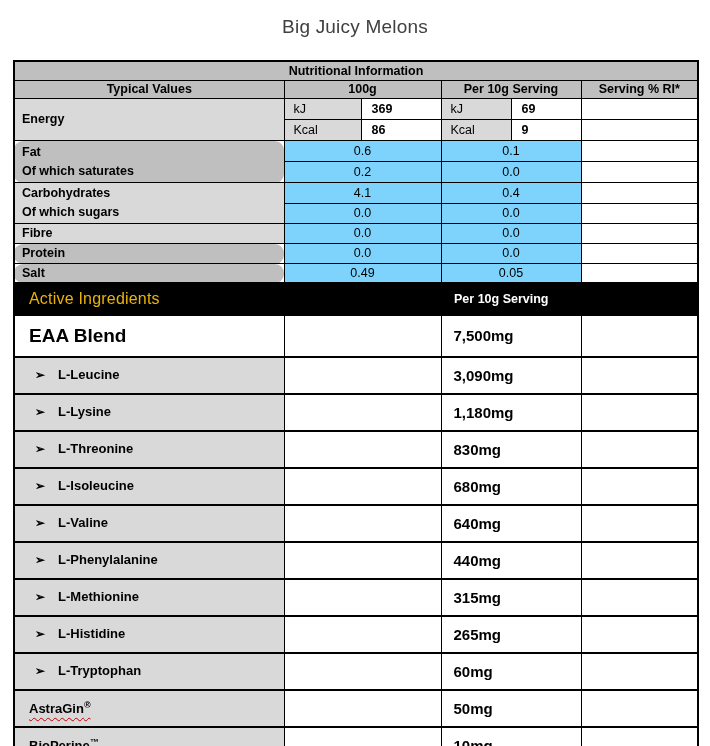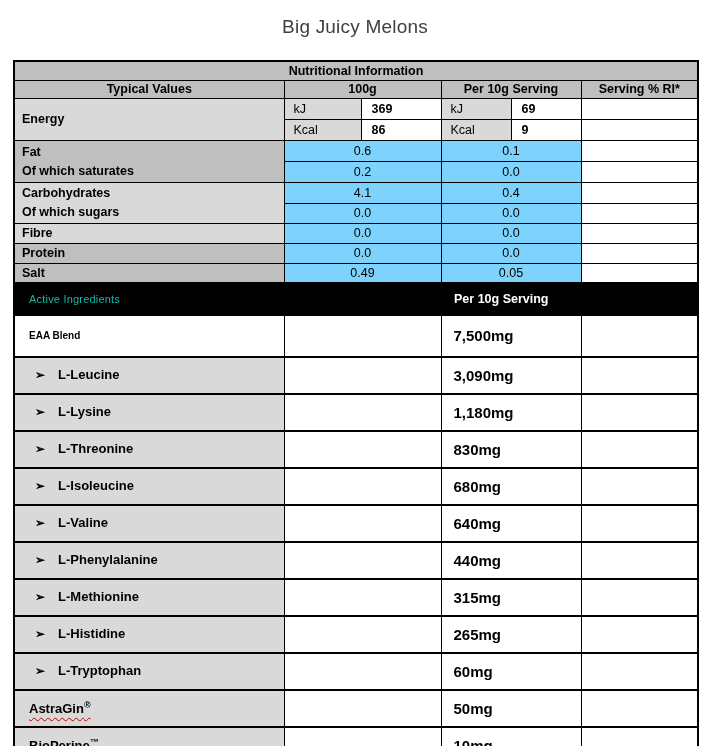--- a/index.html
+++ b/index.html
@@ -32,44 +32,44 @@
     font-size:12.5px;
     line-height:1.15;
   }
   
   tr.h18 td{height:18px} tr.h17 td{height:17px} tr.h20 td{height:20px}
   tr.h19 td{height:19px} tr.h30 td{height:30px} tr.h40 td{height:40px}
   tr.h35 td{height:35px}
   
   .th { background:#bfbfbf; font-weight:700; text-align:center; }
   .bg-l { background:#d9d9d9;margin-top:17px; }
-  .bg-d { background:#bfbfbf; }
+  .bg-d { background:#bfbfbf;border-radius:9px; }
   .lab { font-weight:700; padding-left:7px; }
   .lab div { line-height:19px; }
   .unit { background:#d9d9d9; padding-left:9px; font-weight:400; }
   .numL { padding-left:10px; font-weight:700; background:#fff; }
   .num  { text-align:center; font-weight:400; background:#7dd3fc; }
   .ri { background:#fff; }
   
   td.blackbar {
     background:#000;
     border:2px solid #000;
     position:relative;
   }
   .active-label {
     position:absolute; left:14px; top:50%; transform:translateY(-50%);
-    color:#14b8a6; font-size:11px; font-weight:400; letter-spacing:0.2px;
+    color:#eab308; font-size:16px; font-weight:400; letter-spacing:0.2px;
   }
   .per10-label {
     position:absolute; left:439px; top:50%; transform:translateY(-50%);
     color:#ffffff; font-size:12.5px; font-weight:700;
   }
   
   tr.ing td { border-top-width:2px; border-bottom-width:2px; }
-  .eaa-lab { background:#fff; font-weight:700; font-size:10px; padding-left:14px; }
+  .eaa-lab { background:#fff; font-weight:700; font-size:19px; padding-left:14px; }
   .ing-lab { background:#d9d9d9; font-weight:700; font-size:13px; padding-left:20px;margin-left:30px; }
   .brand-lab { background:#d9d9d9; font-weight:700; font-size:13px; padding-left:14px; }
   .arrow { font-size:12px; margin-right:13px; display:inline-block; }
   .mg { background:#fff; font-weight:700; font-size:15px; padding-left:12px; }
   .blank { background:#fff; }
   .misspelled {
     text-decoration-line:underline;
     text-decoration-style:wavy;
     text-decoration-color:#c00000;
     text-decoration-thickness:1px;

